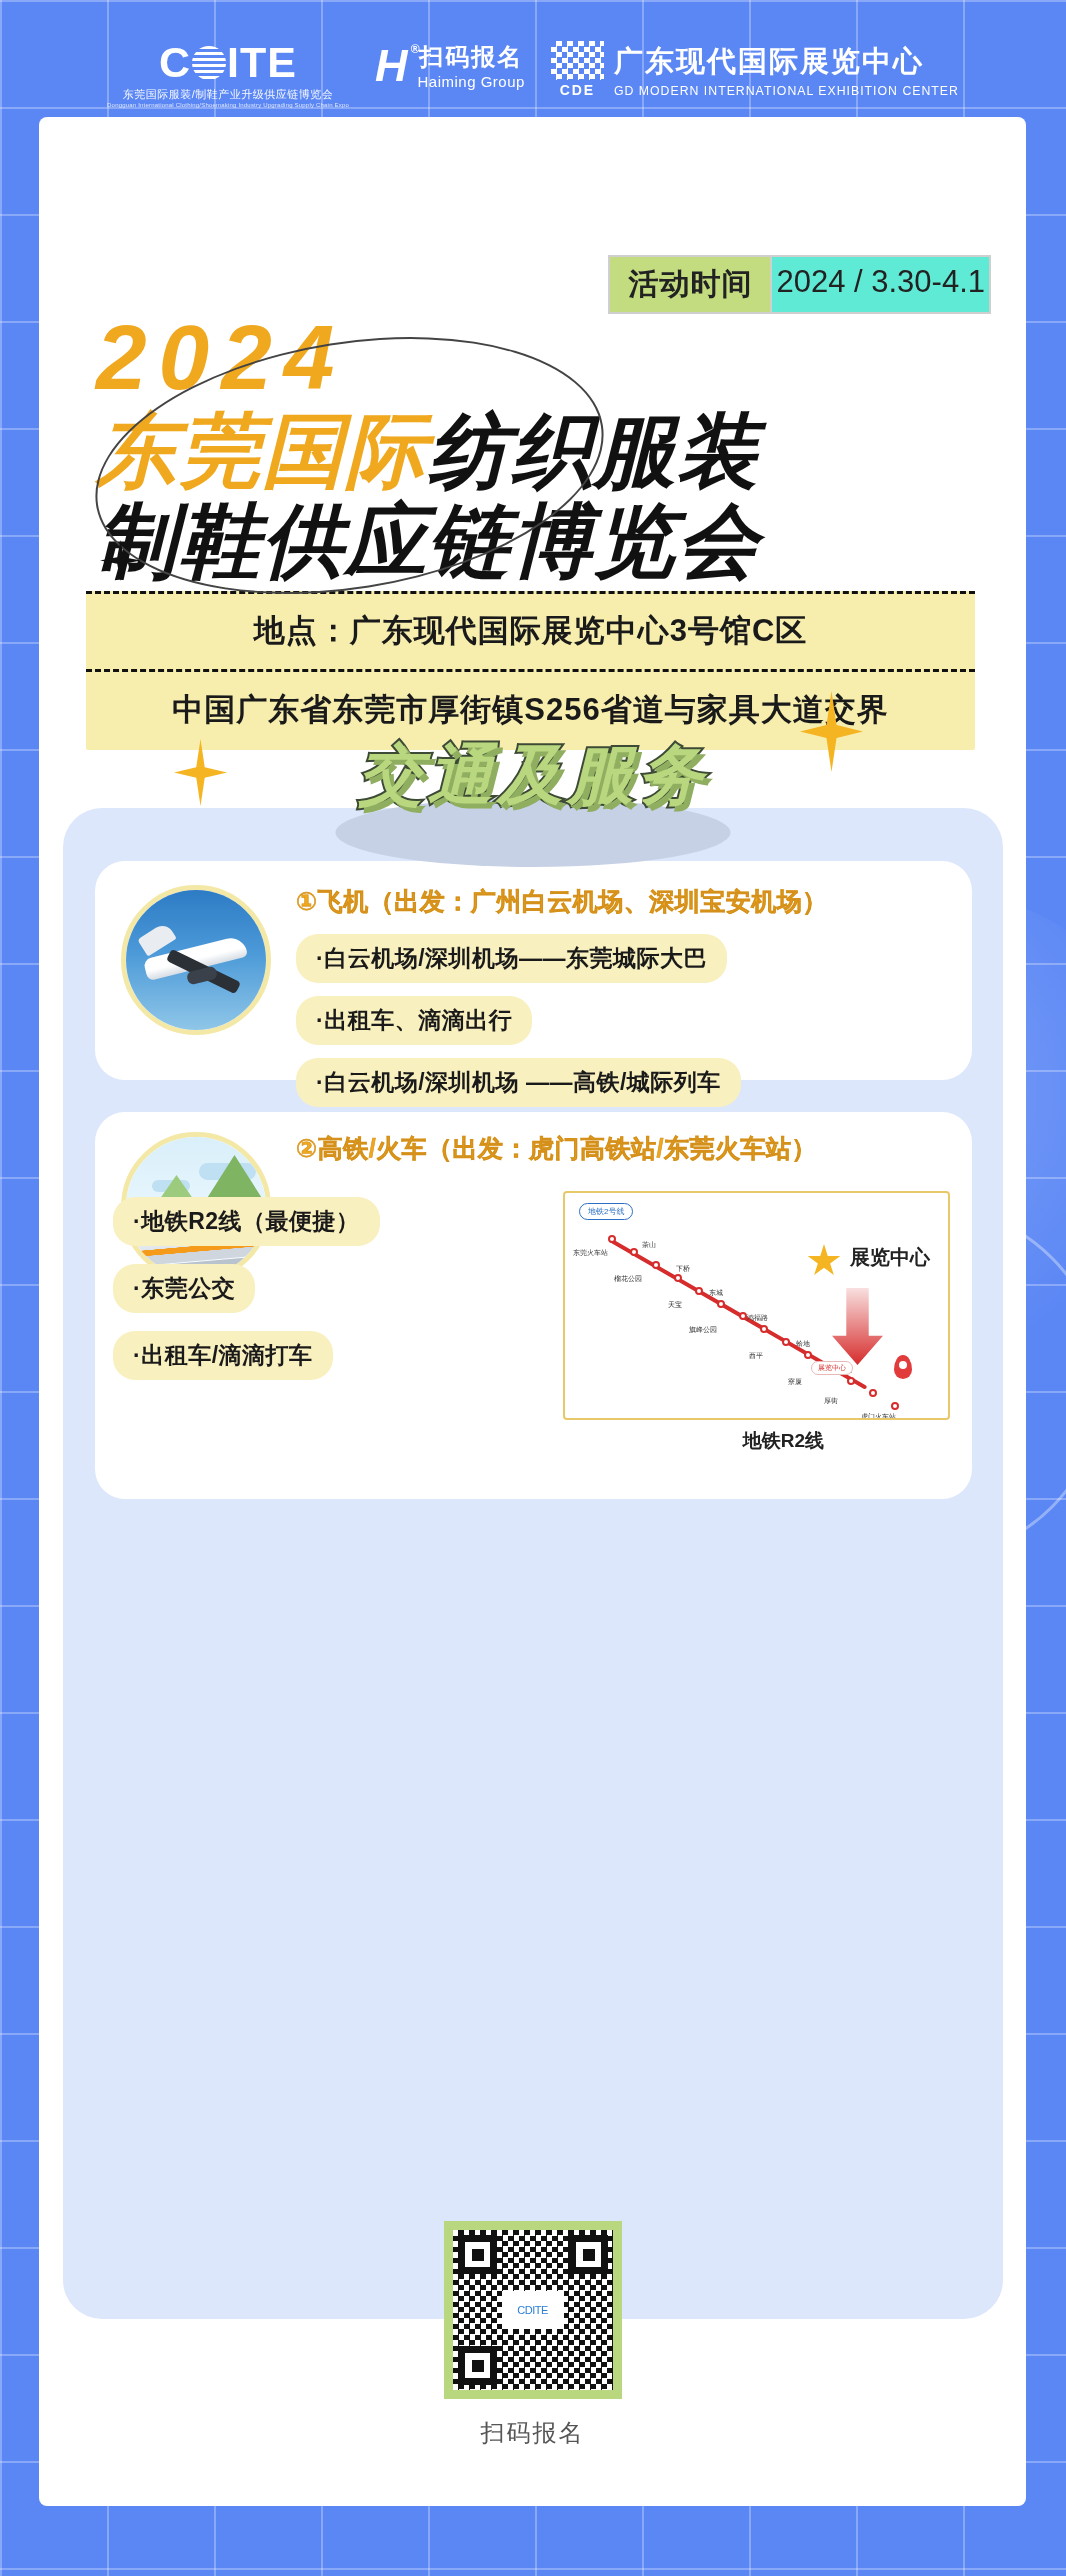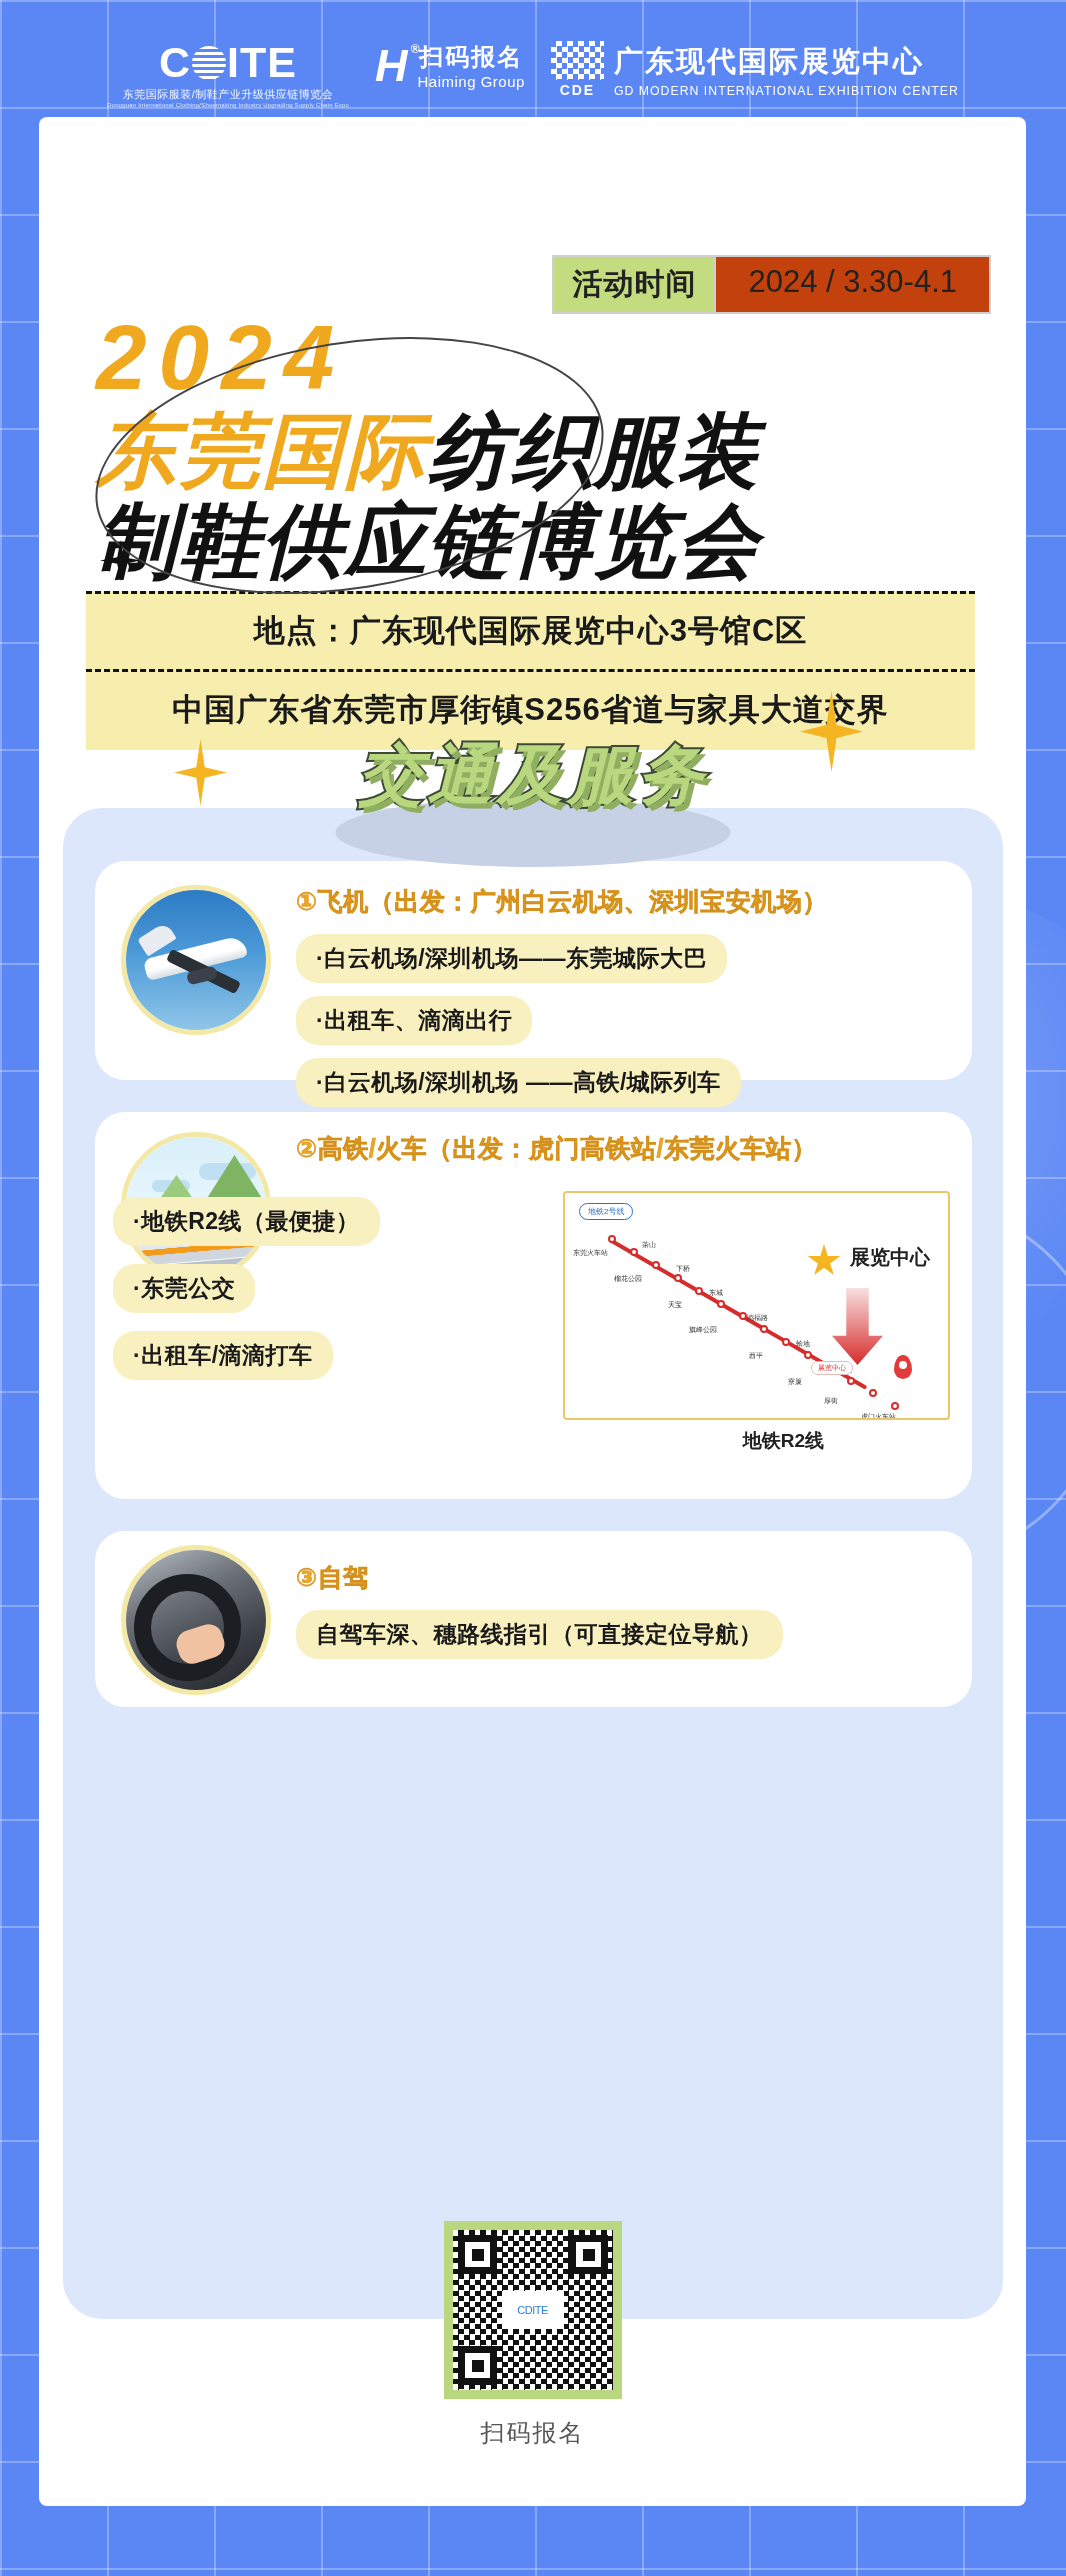--- a/index.html
+++ b/index.html
@@ -73,21 +73,21 @@
   
   .date-row{
     position:absolute; top:138px; right:35px;
     display:flex; align-items:stretch; border:2px solid #cfcfcf;
   }
   .date-label{
     background:#c2dc7f; color:#222; font-size:30px; font-weight:bold;
     padding:7px 18px; letter-spacing:1px; border-right:2px solid #cfcfcf;
   }
   .date-value{
-    background:#c2410c; color:#222; font-size:31px; padding:7px 32px; letter-spacing:0px;
+    background:#5eead4; color:#222; font-size:31px; padding:7px 4px; letter-spacing:0px;
   }
   
   .title-wrap{ position:absolute; top:193px; left:57px; width:889px; }
   .t-2024{
     font-size:91px; font-weight:bold; color:#f0a81f;
     letter-spacing:12px; font-style:italic; line-height:1.05;
   }
   .t-line{
     font-size:81px; font-weight:bold; line-height:1.12; letter-spacing:2px;
     font-style:italic; white-space:nowrap;
@@ -424,32 +424,20 @@
 
         <div class="star"></div>
         <div class="map-exh">展览中心</div>
         <div class="arrow-d"></div>
         <div class="map-stop-lb">展览中心</div>
         <div class="map-pin"></div>
       </div>
       <div class="map-cap">地铁R2线</div>
     </div>
 
-    <div class="card c3">
-      <div class="thumb t3">
-        <div class="carint">
-            <div class="wheel"></div>
-            <div class="hand"></div>
-          </div>
-      </div>
-      <div class="content" style="top:30px;">
-        <div class="mode-title">③自驾</div>
-        <div style="margin-top:14px;"><span class="pill">自驾车深、穗路线指引（可直接定位导航）</span></div>
-      </div>
-    </div>
   </div>
 
   <div class="qr-wrap">
     <div class="qr">
       <div class="qr-inner">
         <div class="qr-fp a"></div>
         <div class="qr-fp b"></div>
         <div class="qr-fp c"></div>
         <div class="qr-logo">CDITE</div>
       </div>

